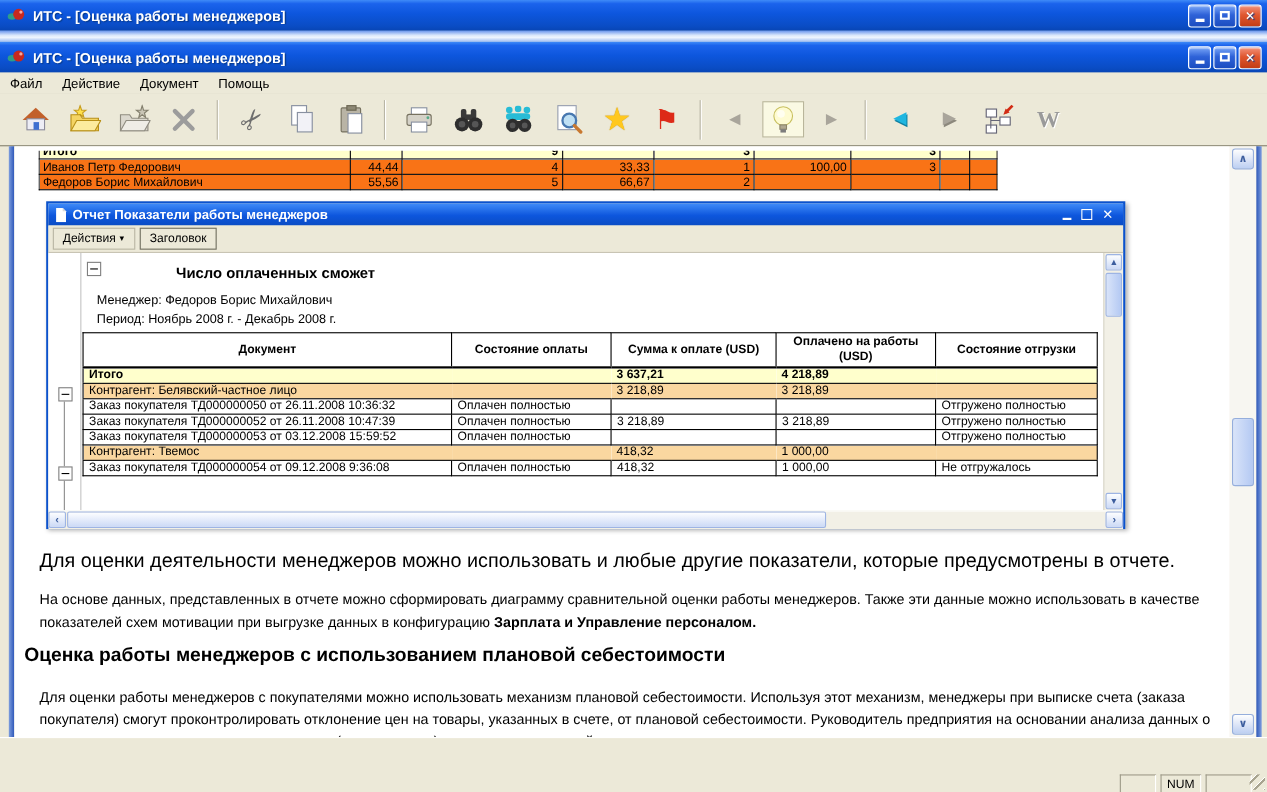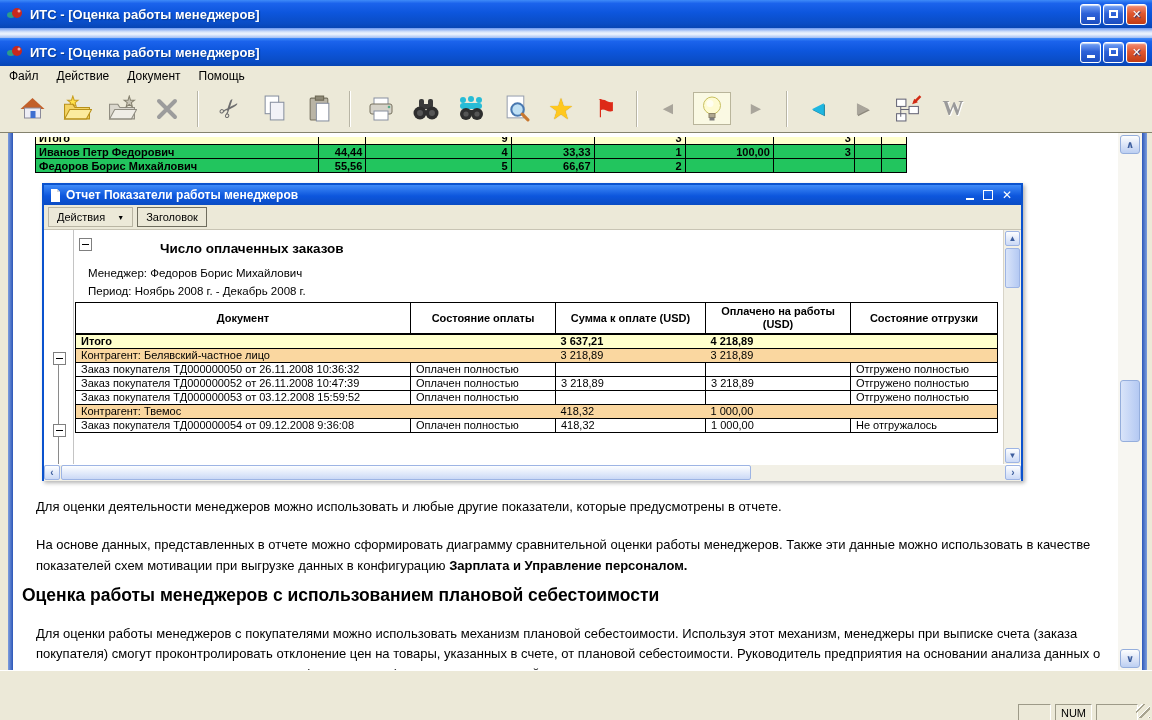--- a/index.html
+++ b/index.html
@@ -49,41 +49,41 @@
   .sbtn{position:absolute;left:2px;width:20px;height:19px;border:1px solid #95AEDC;border-radius:3px;box-sizing:border-box;
     background:linear-gradient(180deg,#FEFEFE,#D7E1F6 60%,#BCCFF2);color:#3D5E9E;font-size:10px;font-weight:bold;
     display:flex;align-items:center;justify-content:center;}
   .vthumb{position:absolute;left:2px;top:46%;width:20px;height:62px;border:1px solid #95AEDC;border-radius:3px;box-sizing:border-box;
     background:linear-gradient(90deg,#D9E4F9,#B4C9F3);}
 
   
   .bgtbl{position:absolute;left:22px;top:4px;width:872px;height:39px;overflow:hidden;}
   .bgtbl-inner{position:absolute;top:-7px;left:0;}
   table.bg{border-collapse:collapse;table-layout:fixed;width:872px;font-size:11px;color:#000;}
-  table.bg td{border:1px solid #000;height:13px;padding:0 3px;white-space:nowrap;overflow:hidden;background:#22c55e;font-weight:bold;}
+  table.bg td{border:1px solid #000;height:13px;padding:0 3px;white-space:nowrap;overflow:hidden;background:#f97316;}
   table.bg td.num{text-align:right}
   table.bg tr.tot td{background:#FFFFCC;font-weight:bold}
 
   
-  .p1{position:absolute;left:23px;top:366px;width:1078px;font-size:13px;}
+  .p1{position:absolute;left:23px;top:366px;width:1078px;font-size:18px;}
   .p2{position:absolute;left:23px;top:401px;width:1078px;font-size:13px;line-height:21px;}
   .h2{position:absolute;left:9px;top:452px;width:1078px;font-size:17.5px;font-weight:bold;}
   .p3{position:absolute;left:23px;top:491px;width:1078px;font-size:13px;line-height:20px;}
 
   
   .rwin{position:absolute;left:29px;top:50px;width:981px;height:298px;background:#ECE9D8;
     border:2px solid #0A52CE;box-sizing:border-box;box-shadow:2px 2px 4px rgba(0,0,0,.3);}
   .rtitle{height:20px;background:linear-gradient(180deg,#3F8BF8,#0D56DD 55%,#0A4CC4);color:#fff;
     font-weight:bold;font-size:12px;display:flex;align-items:center;padding:0 6px;gap:5px;}
   .rbtns{margin-left:auto;display:flex;gap:9px;align-items:center;padding-right:3px}
   .rwb{color:#fff;font-size:12px;font-weight:bold;line-height:12px}
   .g-rmin{display:block;width:8px;height:2px;background:#fff;margin-top:7px}
   .g-rmax{display:block;width:8px;height:8px;border:1px solid #fff}
   .rtb{height:24px;background:#ECE9D8;display:flex;align-items:center;gap:4px;padding:0 4px;border-bottom:1px solid #C8C4B4;}
-  .ract,.rhdr{height:20px;font-size:11px;font-family:inherit;background:#ECE9D8;display:flex;align-items:center;gap:12px;padding:0 8px;}
+  .ract,.rhdr{height:20px;font-size:11px;font-family:inherit;background:#ECE9D8;display:flex;align-items:center;gap:2px;padding:0 8px;}
   .ract{border:1px solid #B9B5A3}
   .rhdr{border:1px solid #6F6D5E}
   .da{font-size:7px}
   .rbody{position:relative;height:234px;background:#fff;overflow:hidden;}
   .rmargin{position:absolute;left:0;top:0;bottom:0;width:29px;background:#fff;border-right:1px solid #C4C4C4;}
   .minusbox{position:absolute;width:11px;height:11px;border:1px solid #7F7F7F;background:#fff;box-sizing:content-box;}
   .minusbox::after{content:"";position:absolute;left:2px;top:5px;width:7px;height:1px;background:#000;}
   .gline{position:absolute;width:1px;background:#8A8A8A;}
   .rcontent{position:absolute;left:30px;top:0;right:17px;bottom:0;}
   .rt-title{position:absolute;left:86px;top:11px;font-weight:bold;font-size:13.5px;}
@@ -386,21 +386,21 @@
       </div>
       <div class="rbody">
         <div class="rmargin">
           <span class="minusbox" style="left:9px;top:122px"></span>
           <div class="gline" style="left:14px;top:135px;height:59px"></div>
           <span class="minusbox" style="left:9px;top:194px"></span>
           <div class="gline" style="left:14px;top:207px;height:27px"></div>
         </div>
         <div class="rcontent">
           <span class="minusbox" style="left:5px;top:8px"></span>
-          <div class="rt-title">Число оплаченных заказов</div>
+          <div class="rt-title">Число оплаченных сможет</div>
           <div class="rmeta1">Менеджер: Федоров Борис Михайлович</div>
           <div class="rmeta2">Период: Ноябрь 2008 г. - Декабрь 2008 г.</div>
           <table class="rep">
             <colgroup>
                 <col style="width:335px">
                 <col style="width:145px">
                 <col style="width:150px">
                 <col style="width:145px">
                 <col style="width:147px">
               </colgroup>

